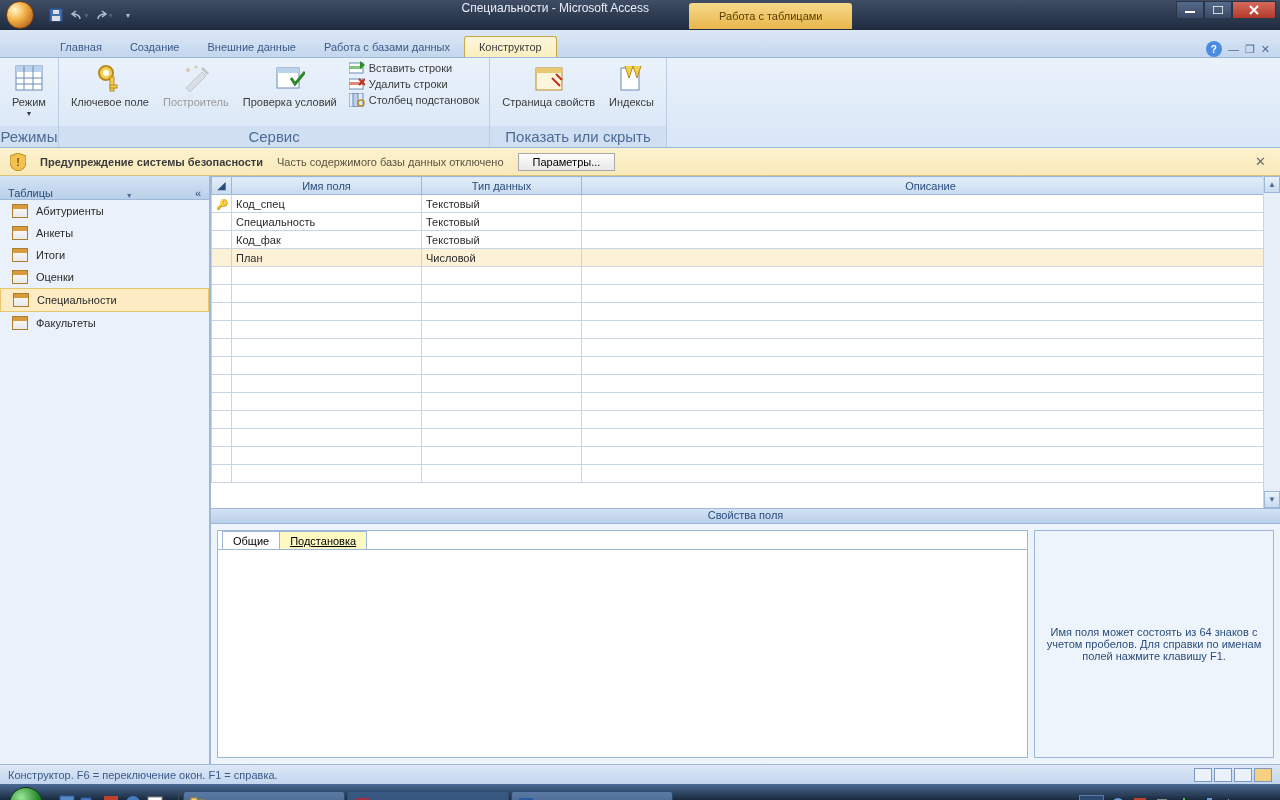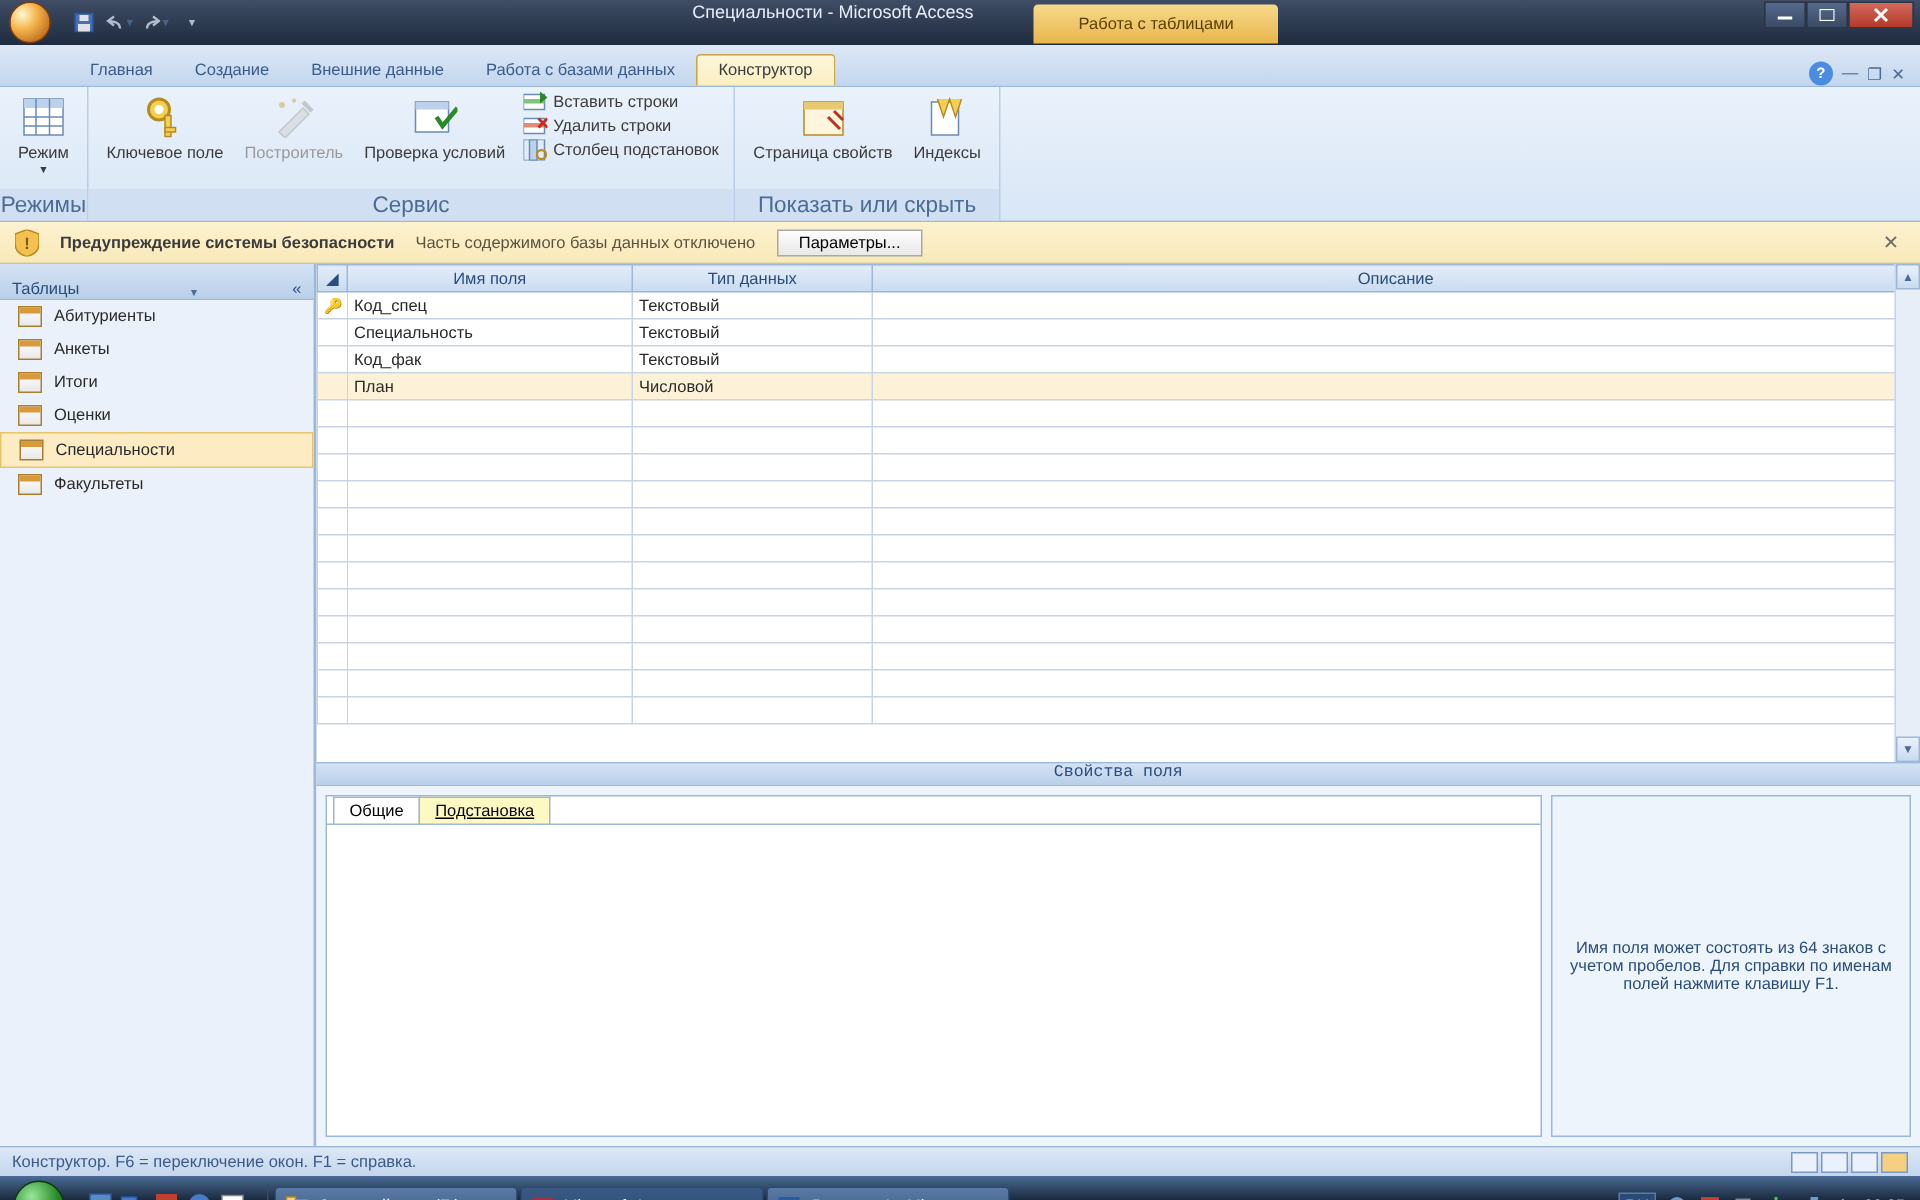--- a/index.html
+++ b/index.html
@@ -64,21 +64,21 @@
 .design-table { width: 100%; border-collapse: collapse; table-layout: fixed; }
 .design-table th { background: linear-gradient(#e3edf9, #c9dbf0); border: 1px solid #9db7d8; color: #2a4d7c; font-weight: normal; padding: 2px; text-align: center; }
 .design-table td { border: 1px solid #c8d4e3; padding: 1px 4px; height: 18px; color: #2a2a2a; background: #fff; }
 .design-table tr.sel td, .design-table tr.sel .row-sel { background: #fdf2d8; margin-left: 20px; }
 .row-sel { width: 18px; background: linear-gradient(#e3edf9, #c9dbf0); text-align: center; position: relative; }
 .key-ic { color: #b88a20; font-size: 10px; }
 .col-name { width: 190px; }
 .col-type { width: 160px; }
 
 
-.prop-split { height: 16px; background: linear-gradient(#d4e3f5, #b9cfe9); text-align: center; color: #2a4d7c; border-top: 1px solid #9db7d8; border-bottom: 1px solid #9db7d8; font-family: Liberation Mono, monospace; }
+.prop-split { height: 16px; background: linear-gradient(#d4e3f5, #b9cfe9); text-align: center; color: #2a4d7c; border-top: 1px solid #9db7d8; border-bottom: 1px solid #9db7d8; }
 .prop-area { height: 240px; display: flex; padding: 6px; gap: 6px; background: #eef4fb; }
 .prop-left { flex: 1; border: 1px solid #9db7d8; background: #fff; display: flex; flex-direction: column; }
 .prop-tabs { display: flex; }
 .prop-tab { padding: 3px 10px; border: 1px solid #9db7d8; border-bottom: none; background: #fff; margin-left: -1px; }
 .prop-tab:first-child { margin-left: 4px; }
 .prop-tab.inactive { background: #fef9c3; text-decoration: underline; }
 .prop-body { flex: 1; border-top: 1px solid #9db7d8; margin-top: -1px;}
 .prop-right { width: 240px; border: 1px solid #9db7d8; background: #eef4fb; display: flex; align-items: center; justify-content: center; text-align: center; padding: 10px; color: #2a4d7c; }
 
 

